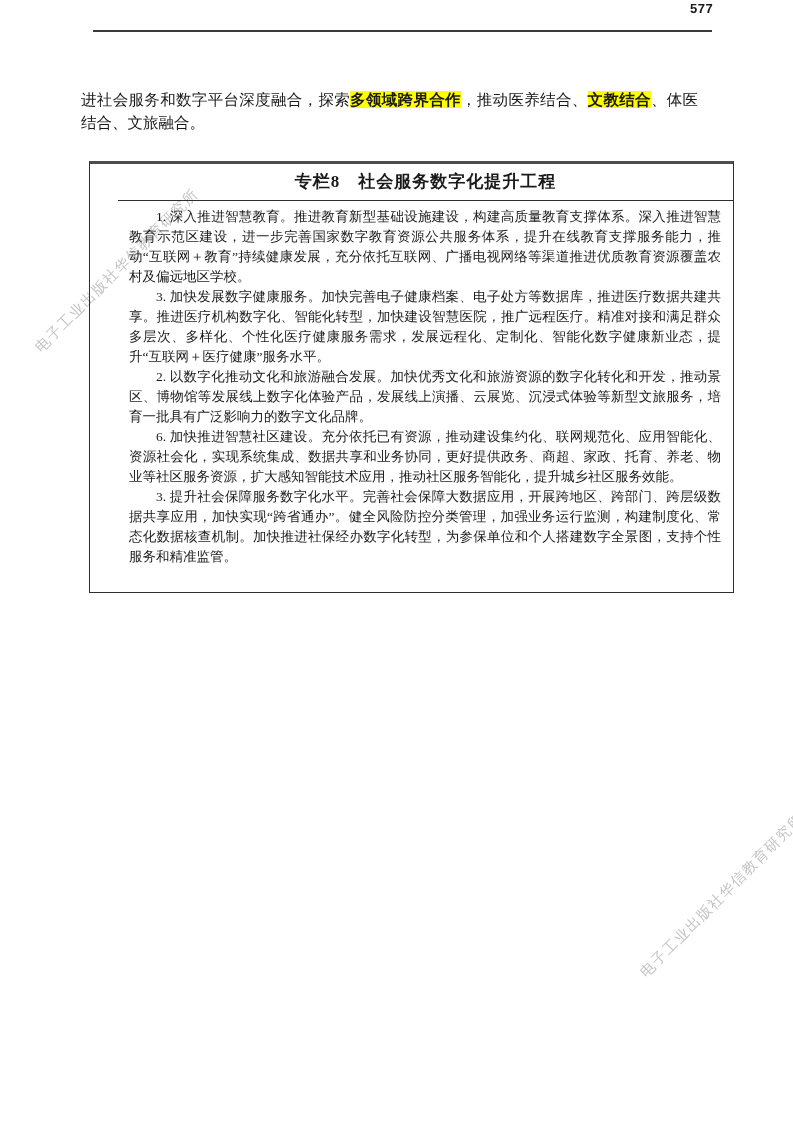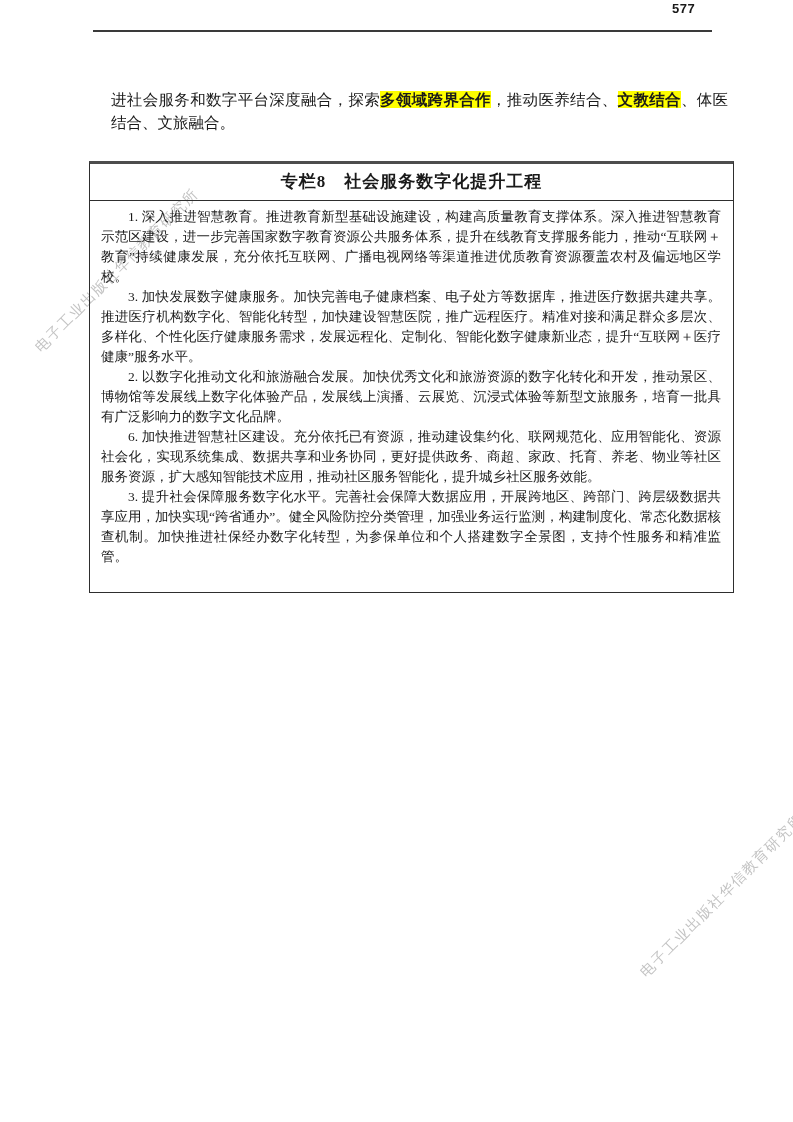--- a/index.html
+++ b/index.html
@@ -6,49 +6,49 @@
   .page{
     position:relative;
     width:793px;height:1122px;
     margin:0 auto;
     background:#ffffff;
     overflow:hidden;
     font-family:"Liberation Serif","DejaVu Serif",serif;
     color:#1a1a1a;
   }
   .page-number{
-    position:absolute;top:1px;left:672px;width:26px;
+    position:absolute;top:1px;left:690px;width:26px;
     font-family:"Liberation Sans","DejaVu Sans",sans-serif;
     font-weight:bold;font-size:13px;letter-spacing:0.5px;
     z-index:2;
   }
   .header-rule{
     position:absolute;left:93px;top:30px;width:619px;height:2px;
     background:#3a3a3a;z-index:2;
   }
   .watermark{
     position:absolute;width:260px;text-align:center;white-space:nowrap;
     transform:rotate(-45deg);
     color:#c3c3c3;font-size:14.5px;letter-spacing:1.5px;
     font-family:"Liberation Sans","DejaVu Sans",sans-serif;
     z-index:1;user-select:none;
   }
   .wm-left{left:-13px;top:261px;}
   .wm-right{left:592px;top:886px;}
   .intro{
-    position:absolute;left:111px;top:88px;width:617px;margin:0;
+    position:absolute;left:81px;top:88px;width:617px;margin:0;
     font-size:15.5px;line-height:23px;text-align:justify;
     z-index:2;
   }
   .hl{background:#ffff00;font-weight:bold;}
   .column-box{
     position:absolute;left:89px;top:161px;width:645px;min-height:432px;
     box-sizing:border-box;
     border:1.5px solid #2e2e2e;border-top:3px solid #4d4d4d;
-    background:transparent;z-index:2;
+    background:transparent;z-index:2;padding-left:28px;
   }
   .box-title{
     height:36px;line-height:36px;text-align:center;
     font-size:17px;font-weight:bold;letter-spacing:1px;
     border-bottom:1.5px solid #2e2e2e;
   }
   .box-body{
     padding:6px 12px 8px 11px;
     font-size:13.5px;line-height:20px;text-align:justify;
   }

